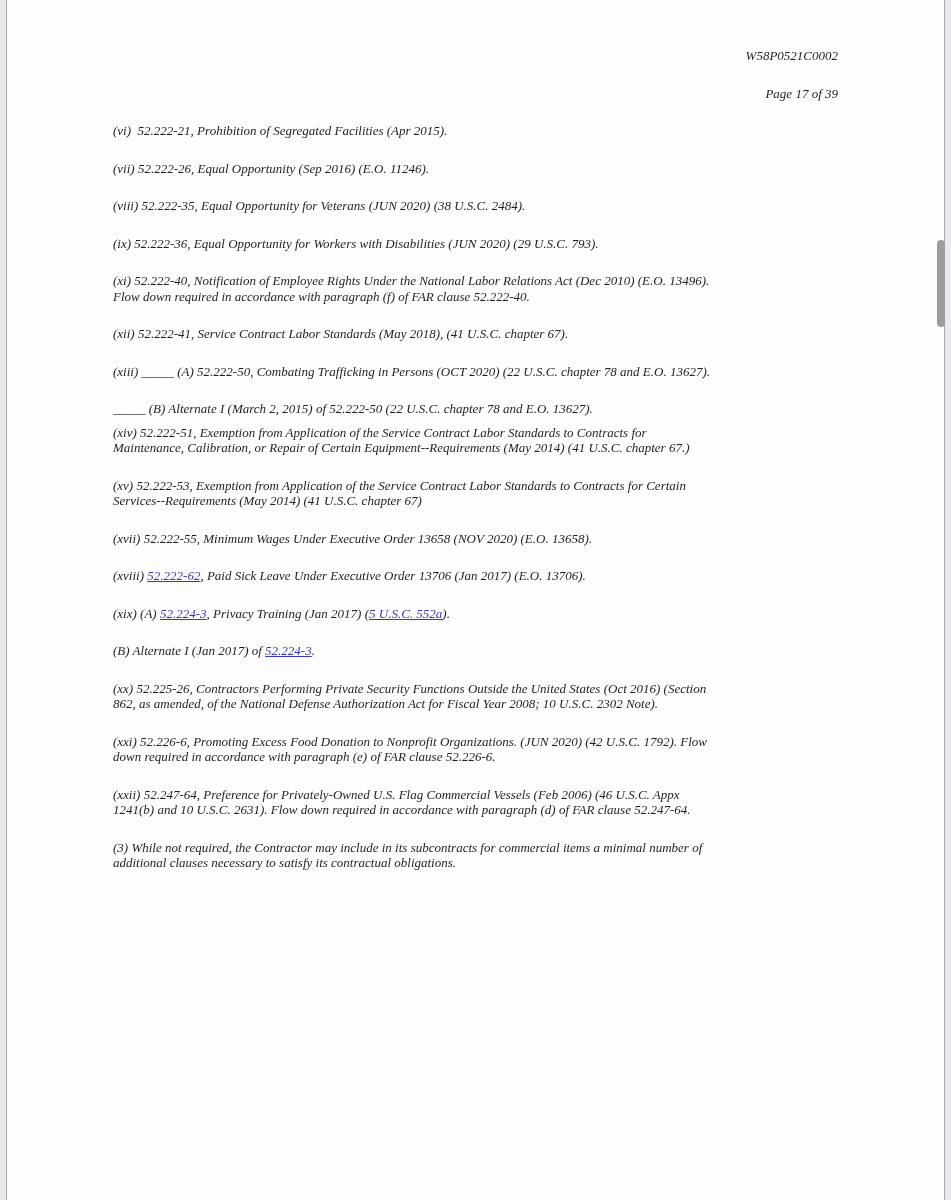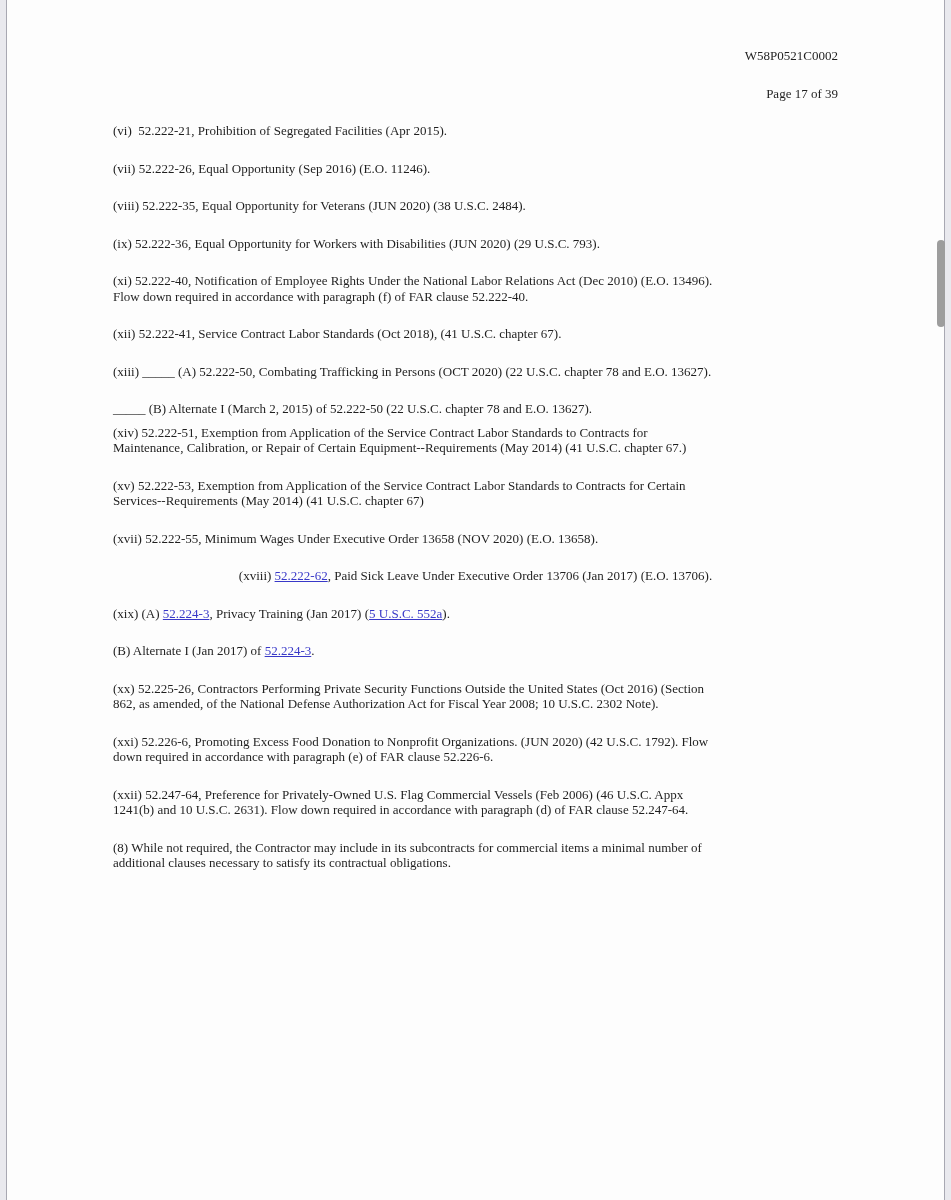--- a/index.html
+++ b/index.html
@@ -25,20 +25,21 @@
   .page {
     position: absolute;
     top: 0;
     bottom: 0;
     left: 6px;
     right: 6px;
     background: var(--page);
     border-left: 1px solid var(--border);
     border-right: 1px solid var(--border);
     box-sizing: border-box;
+    font-style: italic;
   }
   .content {
     padding: 48px 106px 0 106px;
     font-size: 13px;
     line-height: 15.5px;
     color: var(--text);
   }
   .hdr-line {
     text-align: right;
     margin: 0 0 22px 0;
@@ -46,21 +47,20 @@
   }
   .para {
     margin: 0 0 22px 0;
     white-space: pre-wrap;
   }
   .para.attach-next {
     margin-bottom: 8px;
   }
   .para.extra-gap {
     margin-top: 8px;
-    text-align: center;
   }
   a.doc-link {
     color: var(--link);
     text-decoration: underline;
     cursor: pointer;
   }
   .scroll-thumb {
     position: absolute;
     top: 240px;
     right: 6px;
@@ -77,36 +77,36 @@
   <div class="content">
     <div class="hdr-line">W58P0521C0002</div>
     <div class="hdr-line">Page 17 of 39</div>
     <div id="paragraphs">
         <p class="para">(vi)  52.222-21, Prohibition of Segregated Facilities (Apr 2015).</p>
         <p class="para">(vii) 52.222-26, Equal Opportunity (Sep 2016) (E.O. 11246).</p>
         <p class="para">(viii) 52.222-35, Equal Opportunity for Veterans (JUN 2020) (38 U.S.C. 2484).</p>
         <p class="para">(ix) 52.222-36, Equal Opportunity for Workers with Disabilities (JUN 2020) (29 U.S.C. 793).</p>
         <p class="para">(xi) 52.222-40, Notification of Employee Rights Under the National Labor Relations Act (Dec 2010) (E.O. 13496).
 Flow down required in accordance with paragraph (f) of FAR clause 52.222-40.</p>
-        <p class="para">(xii) 52.222-41, Service Contract Labor Standards (Oct 2018), (41 U.S.C. chapter 67).</p>
+        <p class="para">(xii) 52.222-41, Service Contract Labor Standards (May 2018), (41 U.S.C. chapter 67).</p>
         <p class="para">(xiii) _____ (A) 52.222-50, Combating Trafficking in Persons (OCT 2020) (22 U.S.C. chapter 78 and E.O. 13627).</p>
         <p class="para attach-next">_____ (B) Alternate I (March 2, 2015) of 52.222-50 (22 U.S.C. chapter 78 and E.O. 13627).</p>
         <p class="para">(xiv) 52.222-51, Exemption from Application of the Service Contract Labor Standards to Contracts for
 Maintenance, Calibration, or Repair of Certain Equipment--Requirements (May 2014) (41 U.S.C. chapter 67.)</p>
         <p class="para">(xv) 52.222-53, Exemption from Application of the Service Contract Labor Standards to Contracts for Certain
 Services--Requirements (May 2014) (41 U.S.C. chapter 67)</p>
         <p class="para">(xvii) 52.222-55, Minimum Wages Under Executive Order 13658 (NOV 2020) (E.O. 13658).</p>
         <p class="para extra-gap">(xviii) <a class="doc-link">52.222-62</a>, Paid Sick Leave Under Executive Order 13706 (Jan 2017) (E.O. 13706).</p>
         <p class="para">(xix) (A) <a class="doc-link">52.224-3</a>, Privacy Training (Jan 2017) (<a class="doc-link">5 U.S.C. 552a</a>).</p>
         <p class="para">(B) Alternate I (Jan 2017) of <a class="doc-link">52.224-3</a>.</p>
         <p class="para">(xx) 52.225-26, Contractors Performing Private Security Functions Outside the United States (Oct 2016) (Section
 862, as amended, of the National Defense Authorization Act for Fiscal Year 2008; 10 U.S.C. 2302 Note).</p>
         <p class="para">(xxi) 52.226-6, Promoting Excess Food Donation to Nonprofit Organizations. (JUN 2020) (42 U.S.C. 1792). Flow
 down required in accordance with paragraph (e) of FAR clause 52.226-6.</p>
         <p class="para">(xxii) 52.247-64, Preference for Privately-Owned U.S. Flag Commercial Vessels (Feb 2006) (46 U.S.C. Appx
 1241(b) and 10 U.S.C. 2631). Flow down required in accordance with paragraph (d) of FAR clause 52.247-64.</p>
-        <p class="para">(8) While not required, the Contractor may include in its subcontracts for commercial items a minimal number of
+        <p class="para">(3) While not required, the Contractor may include in its subcontracts for commercial items a minimal number of
 additional clauses necessary to satisfy its contractual obligations.</p>
       </div>
   </div>
 </div>
 
 <div class="scroll-thumb"></div>
 
 </body></html>

